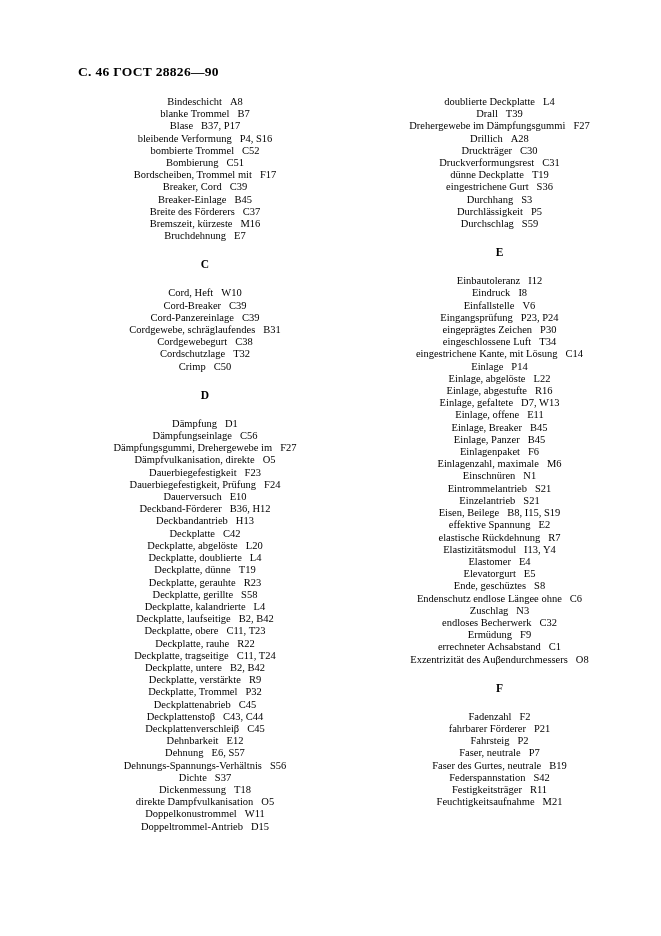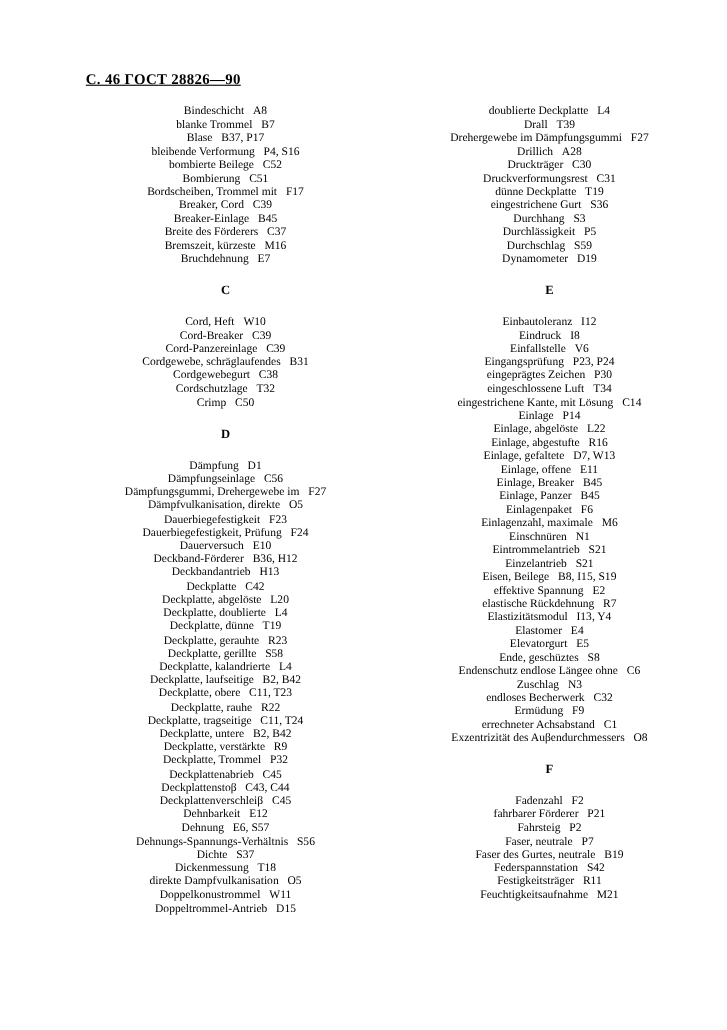--- a/index.html
+++ b/index.html
@@ -17,21 +17,20 @@
     overflow: hidden;
   }
   .page-header {
     position: absolute;
     left: 78px;
     top: 64px;
     font-size: 13.5px;
     font-weight: bold;
     letter-spacing: 0.3px;
     white-space: nowrap;
-    text-decoration: underline;
   }
   .columns {
     position: absolute;
     left: 75px;
     top: 96px;
     width: 562px;
     display: flex;
   }
   .col {
     display: flex;
@@ -76,21 +75,21 @@
         </div>
         <div class="row">
           <span class="term">Blase</span>
           <span class="code">B37, P17</span>
         </div>
         <div class="row">
           <span class="term">bleibende Verformung</span>
           <span class="code">P4, S16</span>
         </div>
         <div class="row">
-          <span class="term">bombierte Beilege</span>
+          <span class="term">bombierte Trommel</span>
           <span class="code">C52</span>
         </div>
         <div class="row">
           <span class="term">Bombierung</span>
           <span class="code">C51</span>
         </div>
         <div class="row">
           <span class="term">Bordscheiben, Trommel mit</span>
           <span class="code">F17</span>
         </div>
@@ -318,24 +317,20 @@
           <span class="term">Durchhang</span>
           <span class="code">S3</span>
         </div>
         <div class="row">
           <span class="term">Durchlässigkeit</span>
           <span class="code">P5</span>
         </div>
         <div class="row">
           <span class="term">Durchschlag</span>
           <span class="code">S59</span>
-        </div>
-        <div class="row">
-          <span class="term">Dynamometer</span>
-          <span class="code">D19</span>
         </div>
         <div class="letter-header">E</div>
         <div class="row">
           <span class="term">Einbautoleranz</span>
           <span class="code">I12</span>
         </div>
         <div class="row">
           <span class="term">Eindruck</span>
           <span class="code">I8</span>
         </div>

